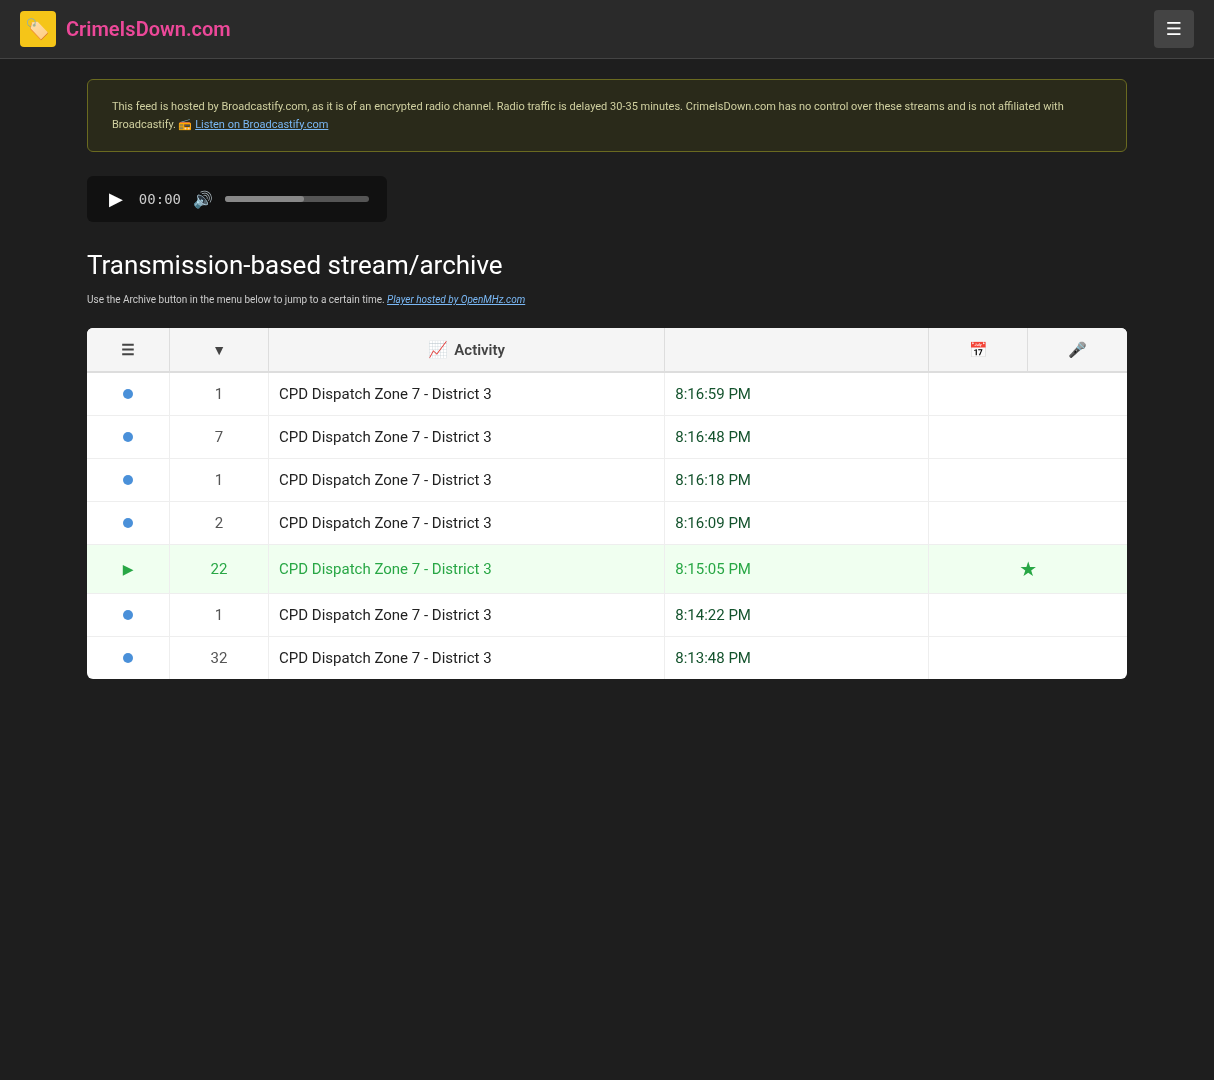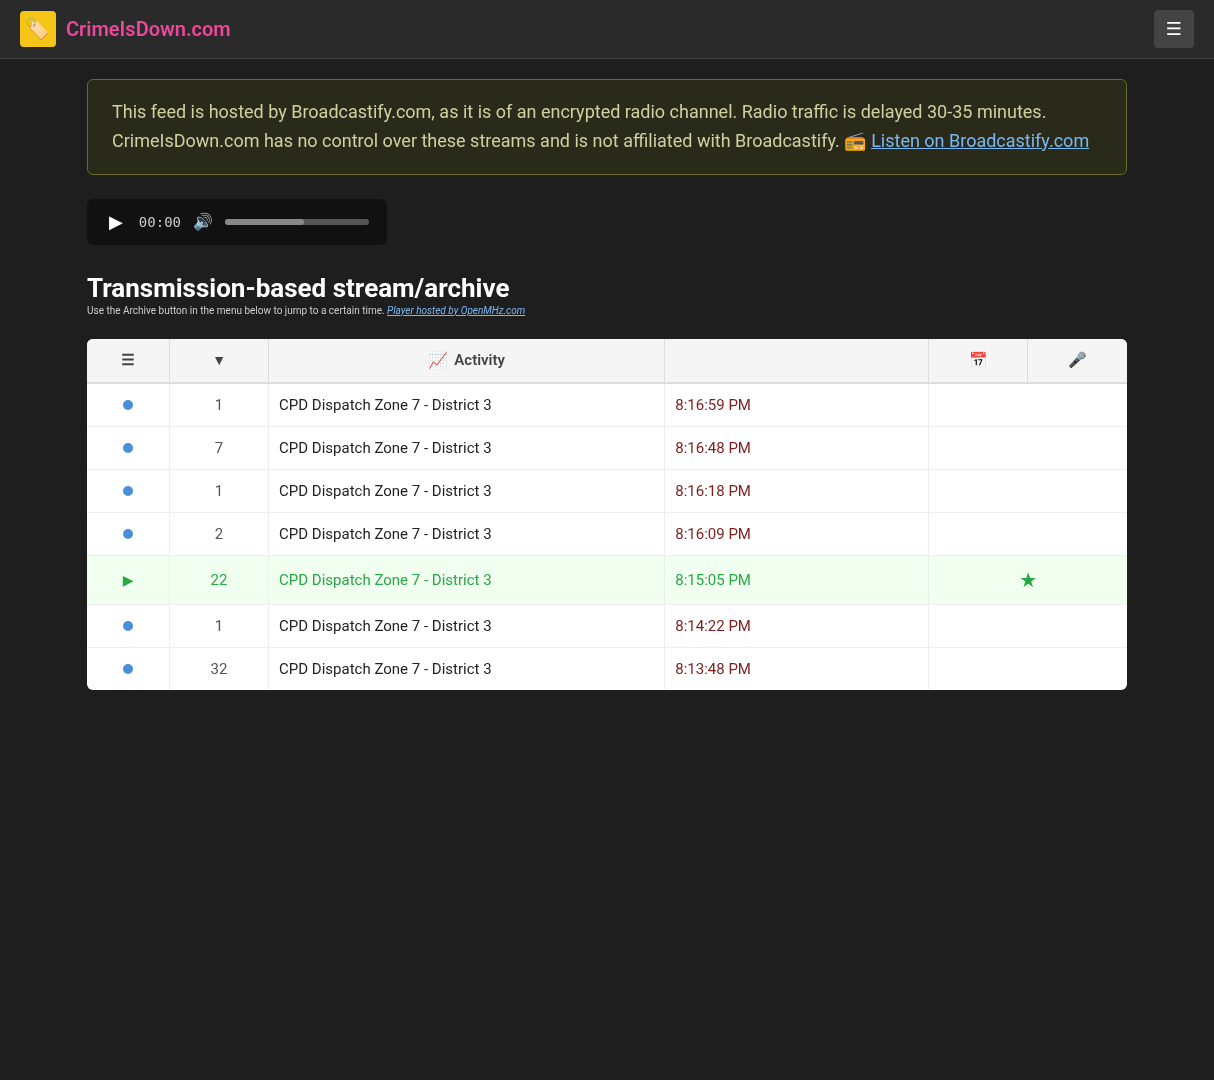--- a/index.html
+++ b/index.html
@@ -59,21 +59,21 @@
     }
 
     
     .alert-box {
       background: #2a2a1a;
       border: 1px solid #6a6a20;
       border-radius: 6px;
       padding: 18px 24px;
       margin-bottom: 24px;
       color: #d0d0a0;
-      font-size: 18px;
+      font-size: 11px;
       line-height: 1.6;
     }
     .alert-box a {
       color: #7ab8f5;
       text-decoration: underline;
     }
 
     
     .audio-player {
       background: #111;
@@ -113,23 +113,23 @@
     .progress-bar-fill {
       height: 100%;
       background: #888;
       border-radius: 3px;
       width: 55%;
     }
 
     
     .section-title {
       font-size: 26px;
-      font-weight: 700;
+      font-weight: 400;
       color: #fff;
-      margin-bottom: 0;
+      margin-bottom: 12px;
     }
     .section-desc {
       font-size: 10px;
       color: #ccc;
       margin-bottom: 20px;
       line-height: 1.6;
     }
     .section-desc a {
       color: #7ab8f5;
       text-decoration: underline;
@@ -169,21 +169,21 @@
     .transmissions-table td:last-child {
       border-right: none;
     }
     .transmissions-table tbody tr:last-child td {
       border-bottom: none;
     }
 
     .col-dot { width: 50px; text-align: center; }
     .col-num { width: 60px; text-align: center; color: #555; }
     .col-name { text-align: left; padding-left: 20px; }
-    .col-time { width: 160px; text-align: left; color: #7f1d1d; }
+    .col-time { width: 160px; text-align: left; color: #14532d; }
     .col-star { width: 60px; text-align: center; }
 
     .dot-blue {
       display: inline-block;
       width: 10px;
       height: 10px;
       background: #4a90d9;
       border-radius: 50%;
     }
     .dot-play {

